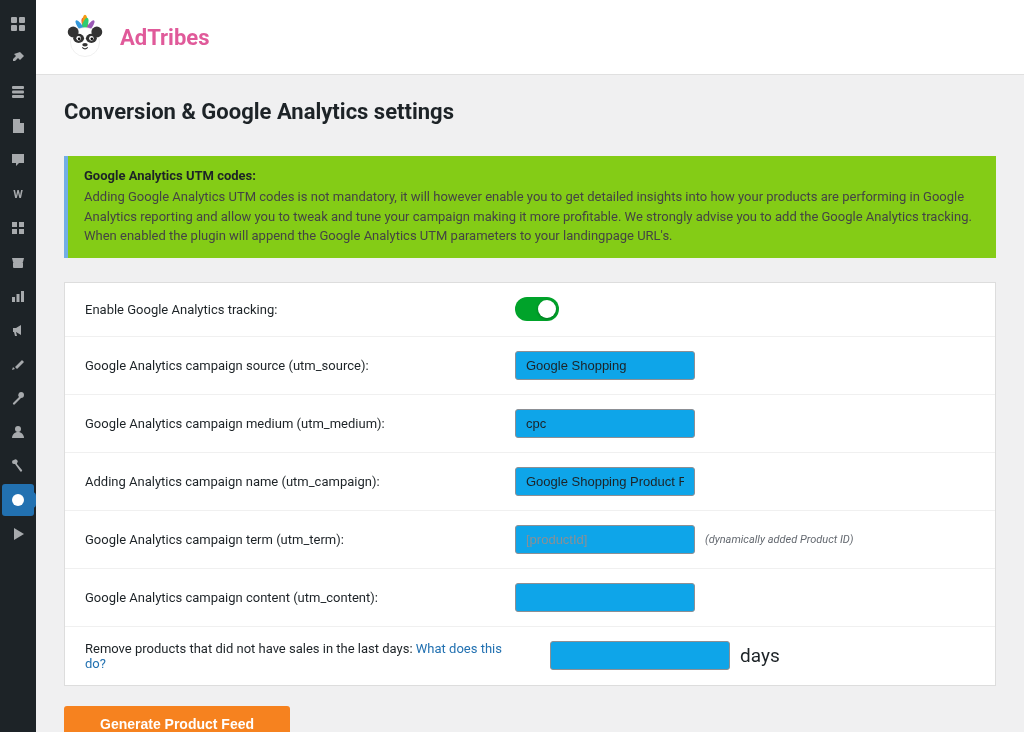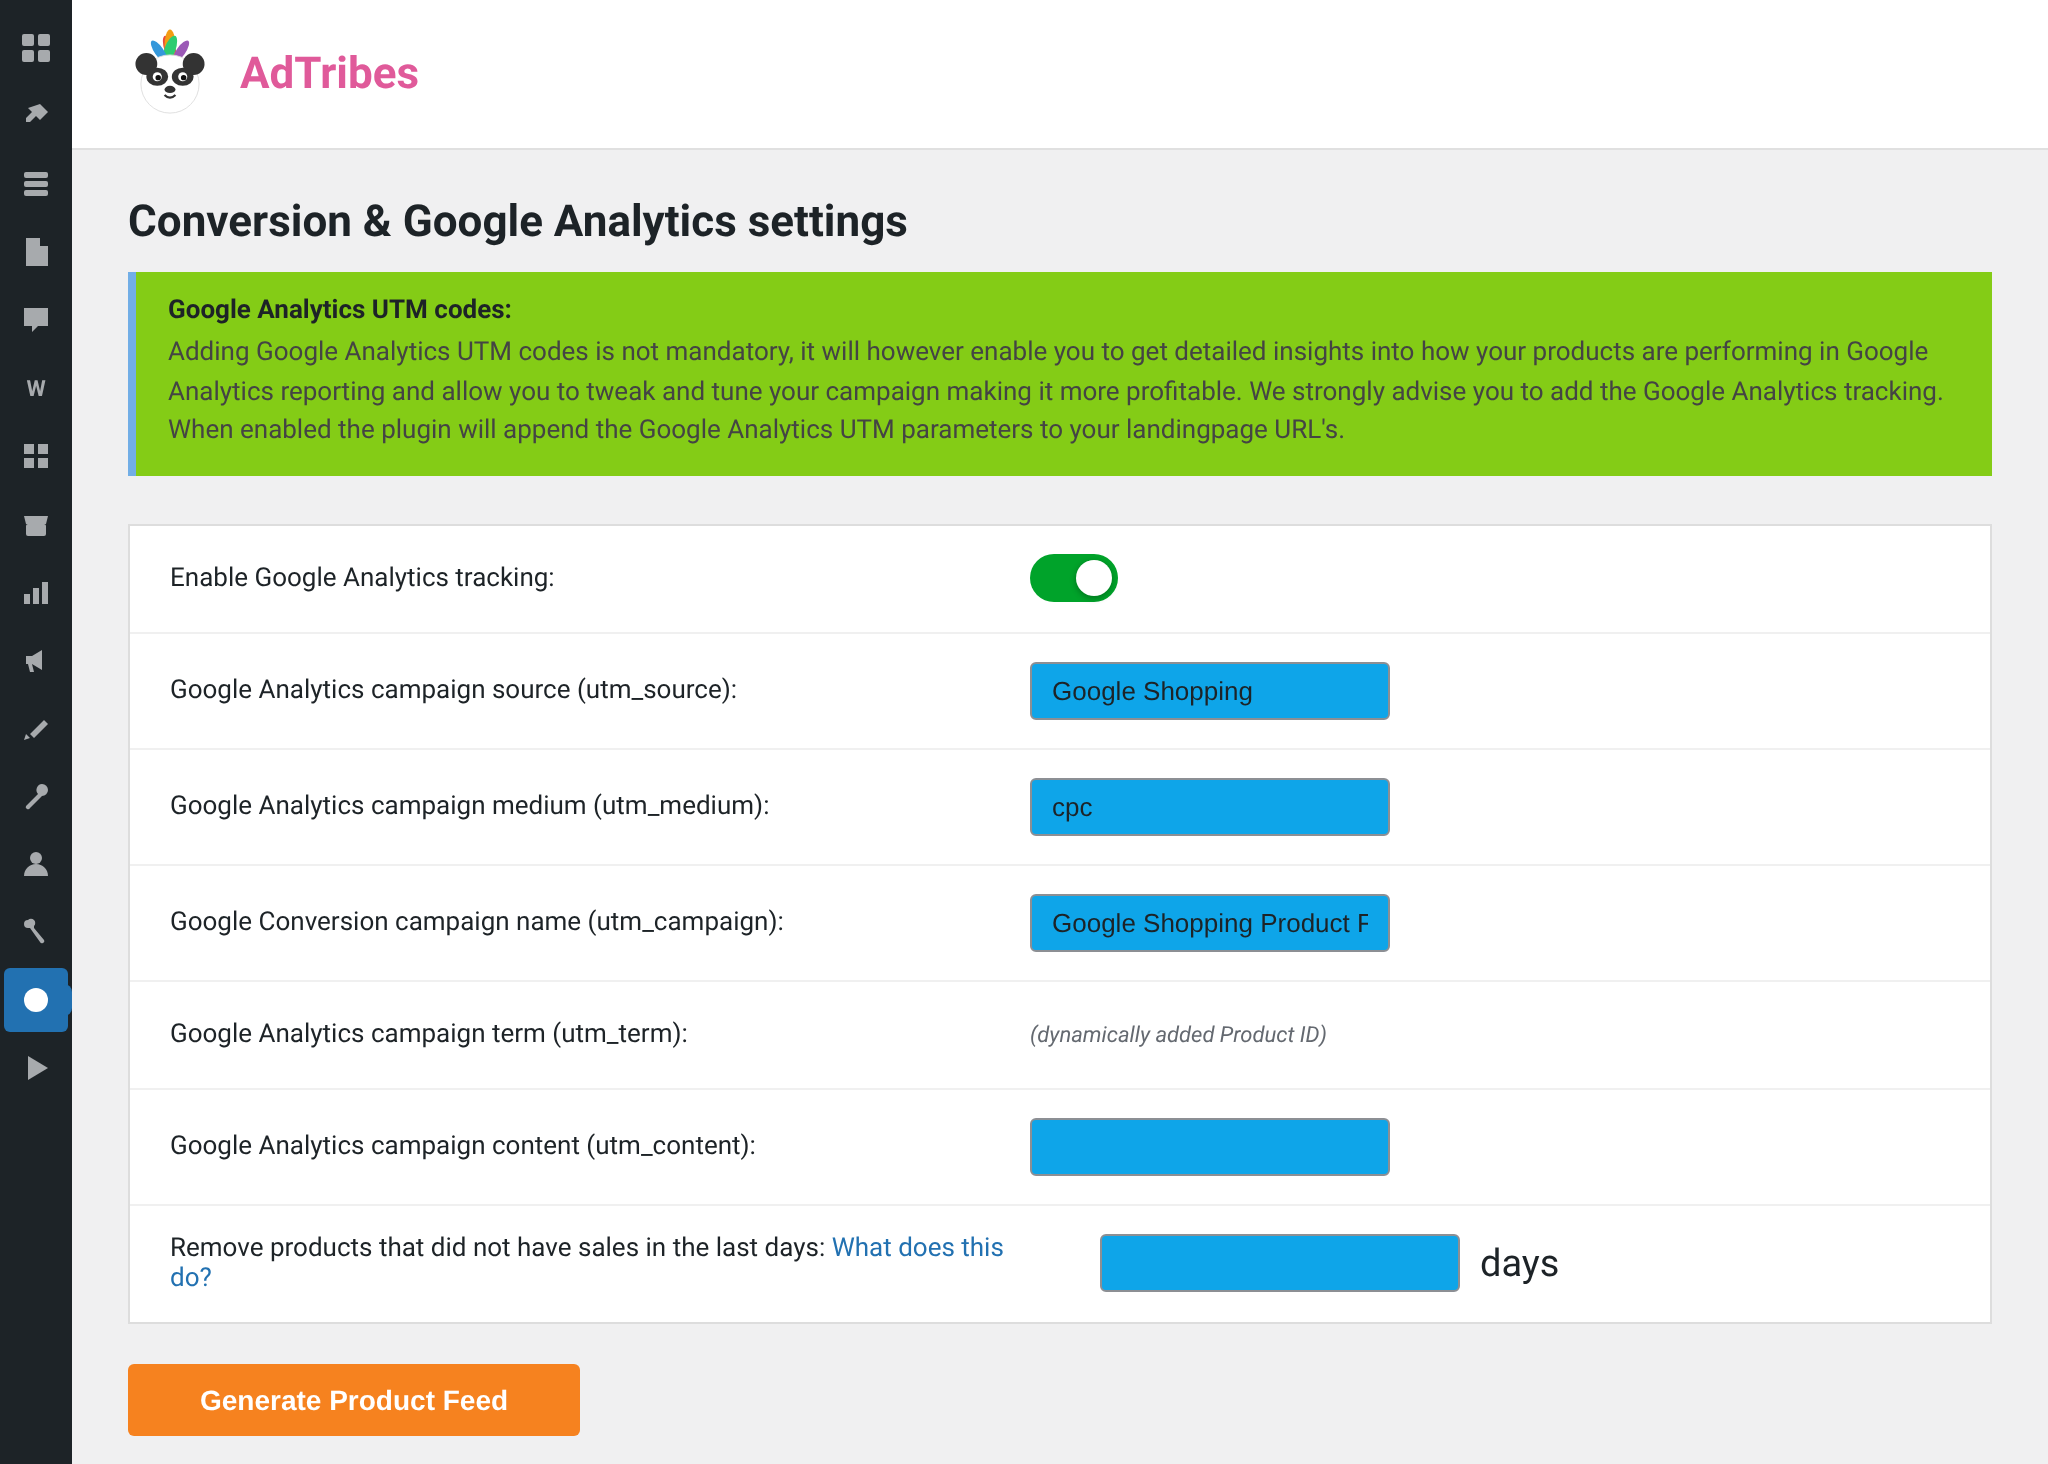--- a/index.html
+++ b/index.html
@@ -61,21 +61,21 @@
     
     .content {
       padding: 24px 28px;
       flex: 1;
     }
 
     .page-title {
       font-size: 22px;
       font-weight: 700;
       color: #1d2327;
-      margin-bottom: 12px;
+      margin-bottom: 32px;
     }
 
     
     .info-box {
       border-left: 4px solid #72aee6;
       background: #84cc16;
       padding: 12px 16px;
       margin-bottom: 24px;
     }
     .info-box-title {
@@ -351,32 +351,33 @@
         <div class="settings-label">
           <span>Google Analytics campaign medium (utm_medium):</span>
         </div>
         <div class="settings-value">
           <input class="text-input" type="text" value="cpc" style="">
         </div>
       </div>
 
       <div class="settings-row">
         <div class="settings-label">
-          <span>Google Conversion campaign name (utm_campaign):</span>
+          <span>Adding Analytics campaign name (utm_campaign):</span>
         </div>
         <div class="settings-value">
           <input class="text-input" type="text" value="Google Shopping Product F" style="">
         </div>
       </div>
 
       <div class="settings-row">
         <div class="settings-label">
           <span>Google Analytics campaign term (utm_term):</span>
         </div>
         <div class="settings-value">
+          <input class="text-input" type="text" placeholder="[productId]" style="">
           <span class="hint-text">(dynamically added Product ID)</span>
         </div>
       </div>
 
       <div class="settings-row">
         <div class="settings-label">
           <span>Google Analytics campaign content (utm_content):</span>
         </div>
         <div class="settings-value">
           <input class="text-input" type="text" style="">

